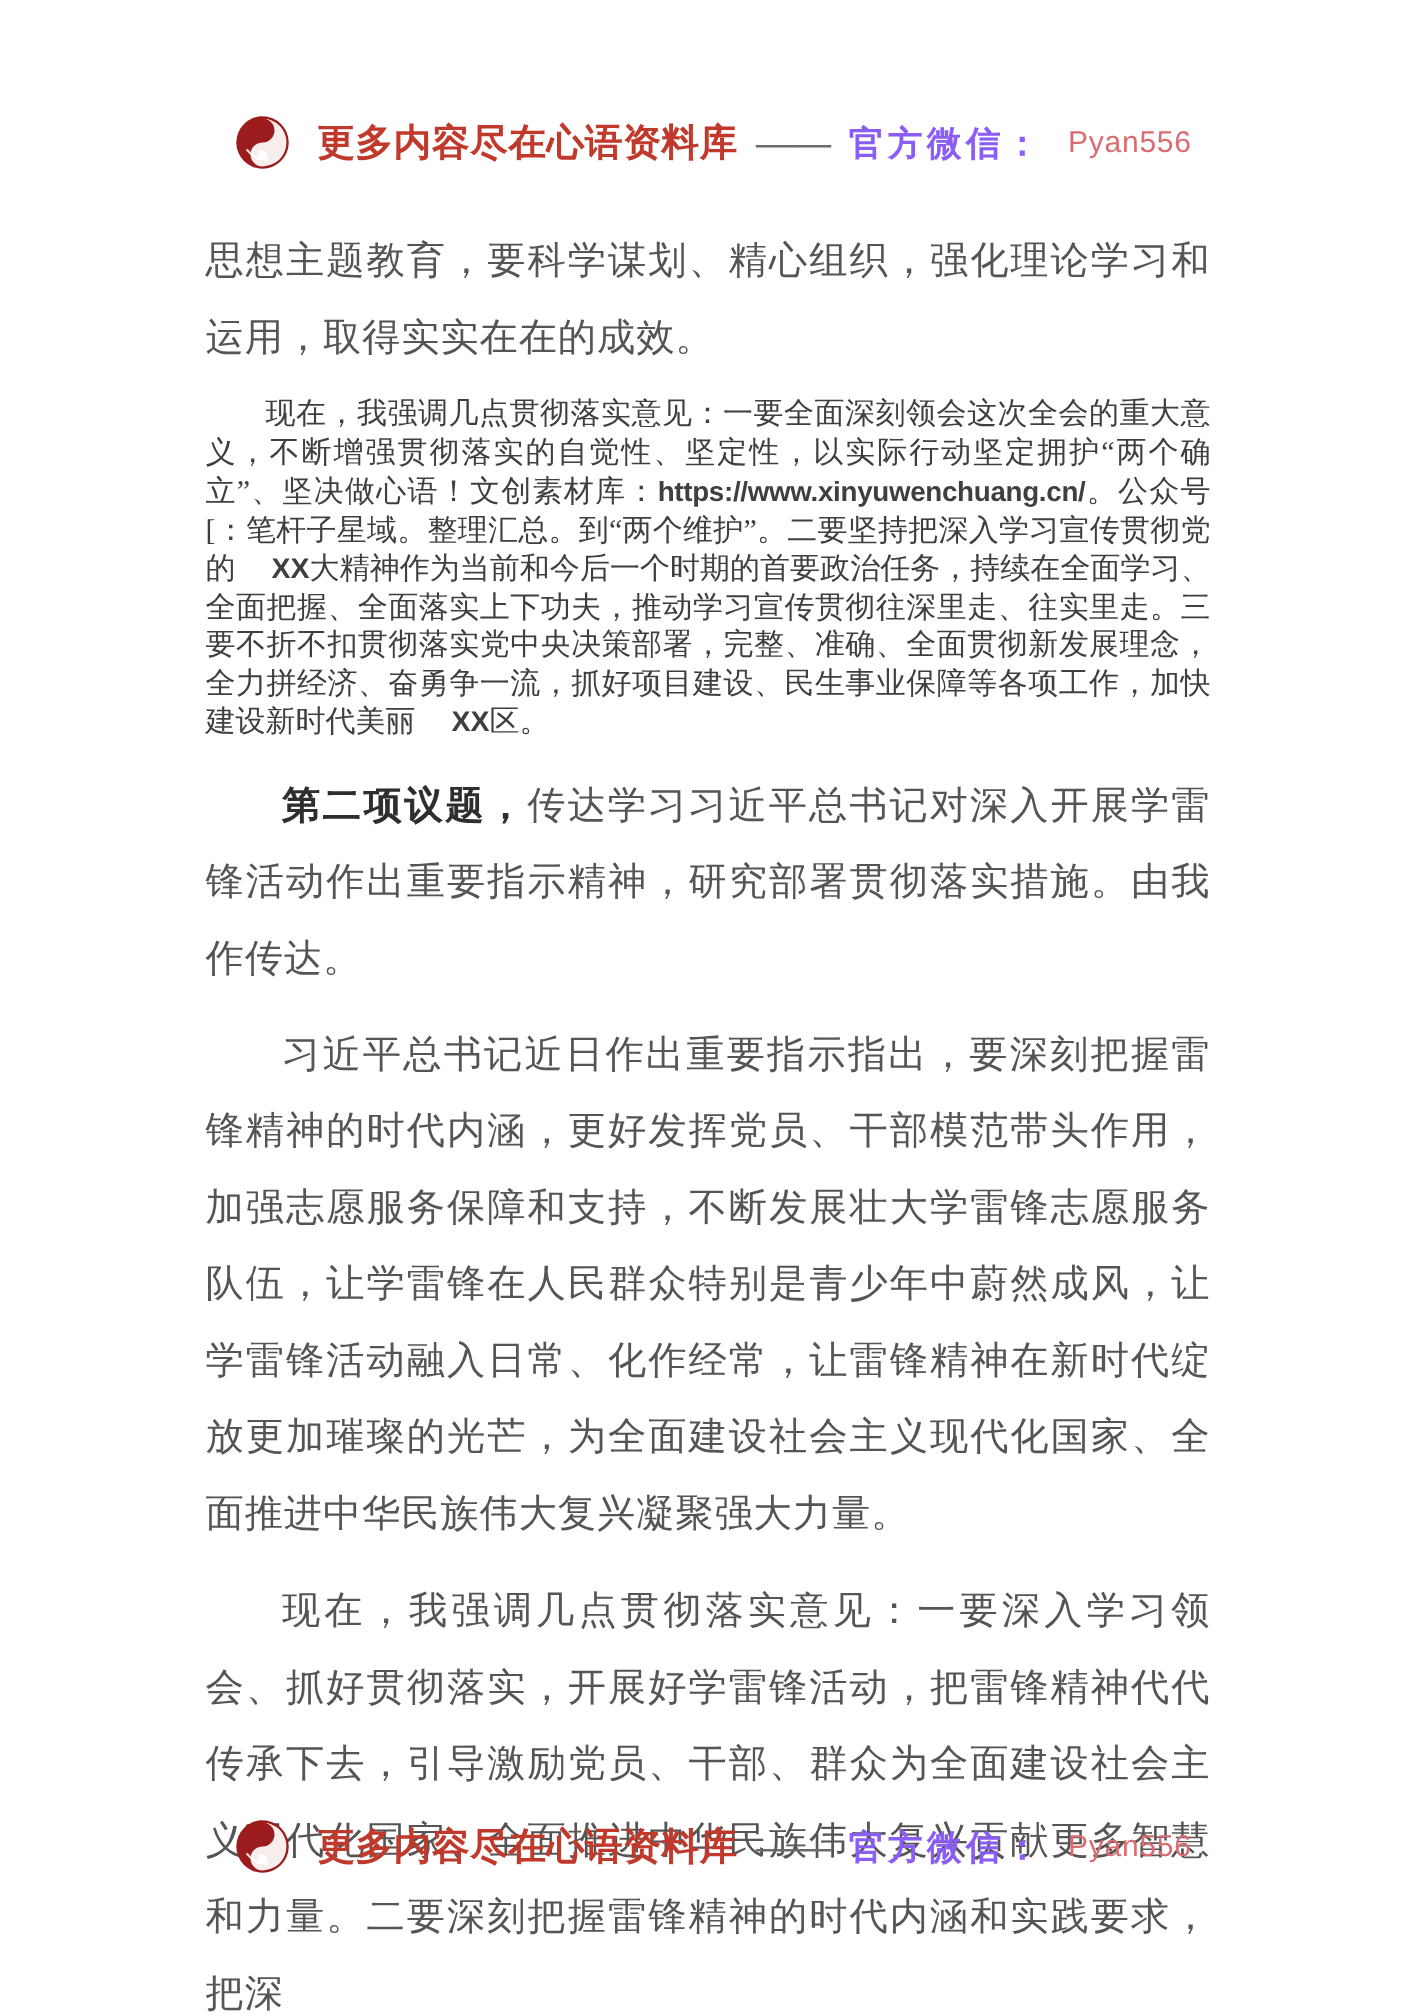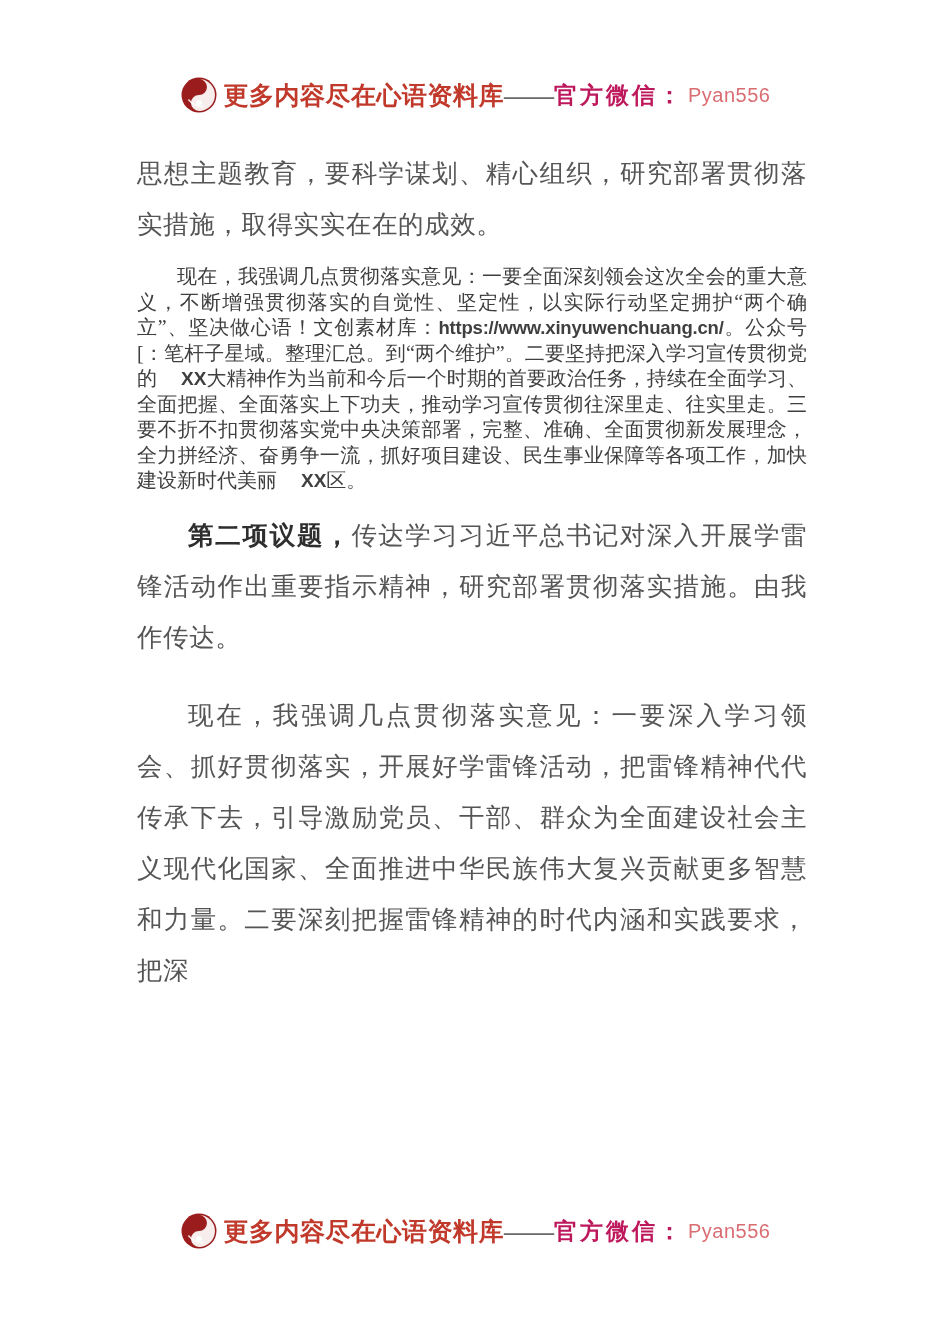--- a/index.html
+++ b/index.html
@@ -22,21 +22,21 @@
   }
 
   
   .watermark {
     position: absolute;
     left: 0;
     width: 950px;
     display: flex;
     align-items: center;
     justify-content: center;
-    gap: 0px;
+    gap: 12px;
     white-space: nowrap;
   }
   .watermark-top { top: 76px; }
   .watermark-bottom { top: 1212px; }
 
   .wm-logo {
     width: 38px;
     height: 38px;
     flex: 0 0 auto;
     margin-right: 6px;
@@ -53,21 +53,21 @@
   .wm-dash {
     font-size: 25px;
     font-weight: 700;
     color: #6b6b6b;
     line-height: 1;
   }
   .wm-gray {
     font-family: "Liberation Serif", "DejaVu Serif", serif;
     font-size: 23px;
     font-weight: 700;
-    color: #be185d;
+    color: #8b5cf6;
     letter-spacing: 3px;
     line-height: 1;
   }
   .wm-id {
     font-family: "Liberation Sans", "DejaVu Sans", sans-serif;
     font-size: 20px;
     font-weight: 400;
     color: #d96d72;
     letter-spacing: 0.5px;
     line-height: 1;
@@ -144,32 +144,33 @@
       <path d="M22 62 Q38 82 62 80" stroke="#ffffff" stroke-width="4" fill="none" opacity="0.85"></path>
     </svg>
     <span class="wm-red">更多内容尽在心语资料库</span>
     <span class="wm-dash">——</span>
     <span class="wm-gray">官方微信：</span>
     <span class="wm-id">Pyan556</span>
   </div>
 
   <div class="content">
 
-    <p class="p-large">思想主题教育，要科学谋划、精心组织，研究部署贯彻落实措施，取得实实在在的成效。</p>
+    <p class="p-large">思想主题教育，要科学谋划、精心组织，强化理论学习和运用，取得实实在在的成效。</p>
 
     <div class="gap-a"></div>
 
     <p class="p-dense"><span>现在，我强调几点贯彻落实意见：一要全面深刻领会这次全会的重大意义，不断增强贯彻落实的自觉性、坚定性，以实际行动坚定拥护“两个确立”、坚决做心语！文创素材库：</span><span class="latin">https://www.xinyuwenchuang.cn/</span><span>。公众号[：笔杆子星域。整理汇总。到“两个维护”。二要坚持把深入学习宣传贯彻党的</span><span class="xx">XX</span><span>大精神作为当前和今后一个时期的首要政治任务，持续在全面学习、全面把握、全面落实上下功夫，推动学习宣传贯彻往深里走、往实里走。三要不折不扣贯彻落实党中央决策部署，完整、准确、全面贯彻新发展理念，全力拼经济、奋勇争一流，抓好项目建设、民生事业保障等各项工作，加快建设新时代美丽</span><span class="xx">XX</span><span>区。</span></p>
 
     <div class="gap-b"></div>
 
     <p class="p-large indent"><span class="bold-head">第二项议题，</span><span>传达学习习近平总书记对深入开展学雷锋活动作出重要指示精神，研究部署贯彻落实措施。由我作传达。</span></p>
 
     <div class="gap-c"></div>
 
+    <p class="p-large indent">习近平总书记近日作出重要指示指出，要深刻把握雷锋精神的时代内涵，更好发挥党员、干部模范带头作用，加强志愿服务保障和支持，不断发展壮大学雷锋志愿服务队伍，让学雷锋在人民群众特别是青少年中蔚然成风，让学雷锋活动融入日常、化作经常，让雷锋精神在新时代绽放更加璀璨的光芒，为全面建设社会主义现代化国家、全面推进中华民族伟大复兴凝聚强大力量。</p>
 
     <div class="gap-d"></div>
 
     <p class="p-large indent">现在，我强调几点贯彻落实意见：一要深入学习领会、抓好贯彻落实，开展好学雷锋活动，把雷锋精神代代传承下去，引导激励党员、干部、群众为全面建设社会主义现代化国家、全面推进中华民族伟大复兴贡献更多智慧和力量。二要深刻把握雷锋精神的时代内涵和实践要求，把深</p>
 
   </div>
 
   <div class="watermark watermark-bottom">
     <svg class="wm-logo" viewBox="0 0 100 100">
       <circle cx="50" cy="50" r="46" fill="#9b1c1c"></circle>

